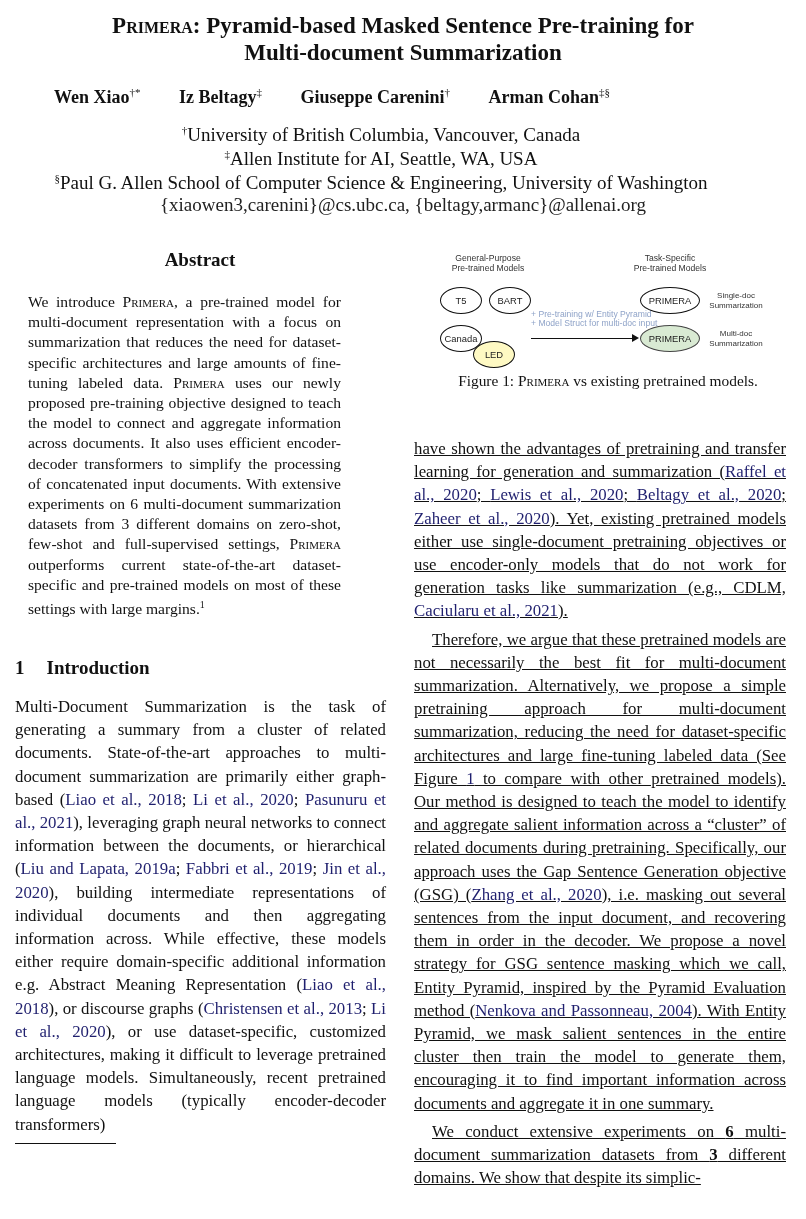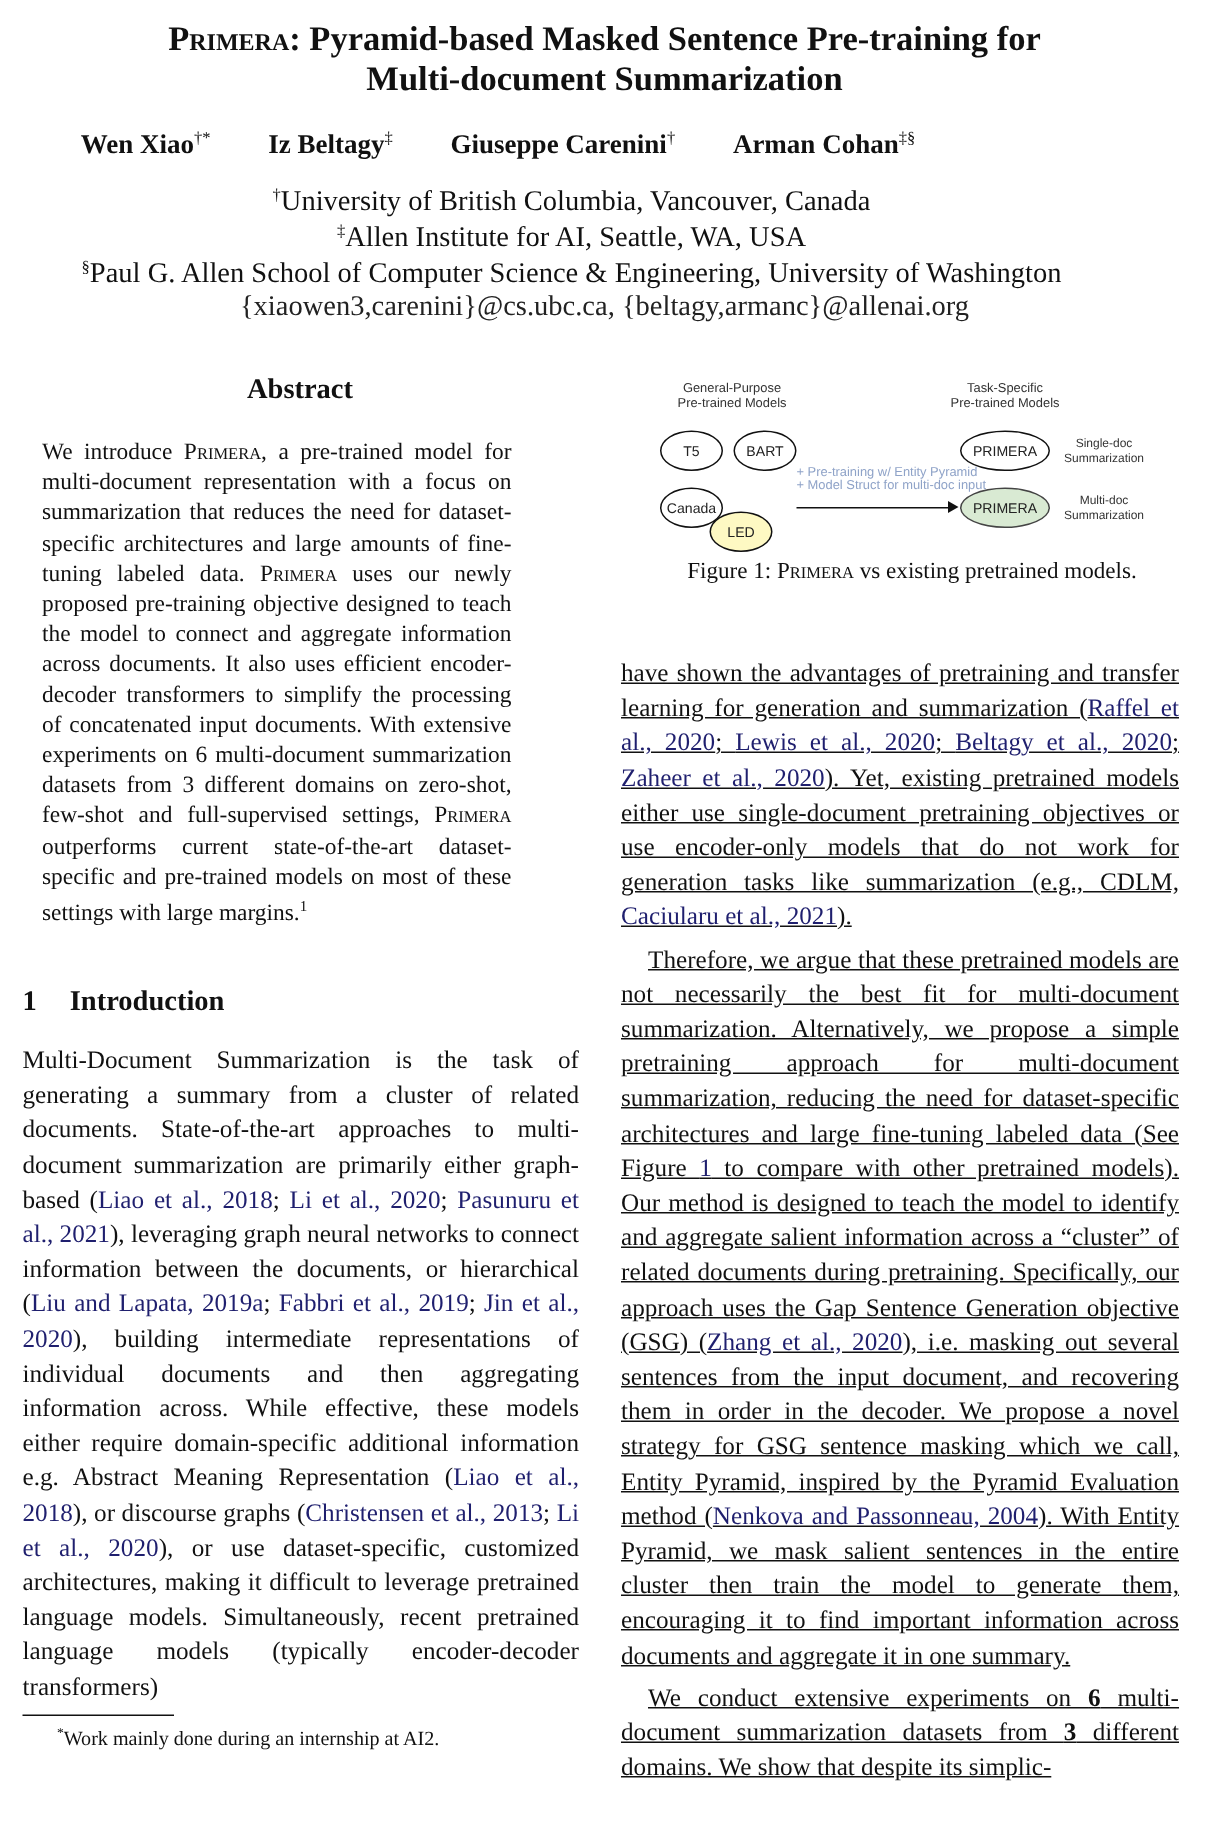--- a/index.html
+++ b/index.html
@@ -100,14 +100,13 @@
 <div class="col-left" id="col-left"><span>Multi-Document Summarization is the task of generating a summary from a cluster of related documents. State-of-the-art approaches to multi-document summarization are primarily either graph-based (</span><span class="cite">Liao et al., 2018</span><span>; </span><span class="cite">Li et al., 2020</span><span>; </span><span class="cite">Pasunuru et al., 2021</span><span>), leveraging graph neural networks to connect information between the documents, or hierarchical (</span><span class="cite">Liu and Lapata, 2019a</span><span>; </span><span class="cite">Fabbri et al., 2019</span><span>; </span><span class="cite">Jin et al., 2020</span><span>), building intermediate representations of individual documents and then aggregating information across. While effective, these models either require domain-specific additional information e.g. Abstract Meaning Representation (</span><span class="cite">Liao et al., 2018</span><span>), or discourse graphs (</span><span class="cite">Christensen et al., 2013</span><span>; </span><span class="cite">Li et al., 2020</span><span>), or use dataset-specific, customized architectures, making it difficult to leverage pretrained language models. Simultaneously, recent pretrained language models (typically encoder-decoder transformers)</span></div>
 
 <div class="col-right" style="top:437px;">
   <p id="rp1"><span>have shown the advantages of pretraining and transfer learning for generation and summarization (</span><span class="cite">Raffel et al., 2020</span><span>; </span><span class="cite">Lewis et al., 2020</span><span>; </span><span class="cite">Beltagy et al., 2020</span><span>; </span><span class="cite">Zaheer et al., 2020</span><span>). Yet, existing pretrained models either use single-document pretraining objectives or use encoder-only models that do not work for generation tasks like summarization (e.g., CDLM, </span><span class="cite">Caciularu et al., 2021</span><span>).</span></p>
   <p id="rp2" class="indent"><span>Therefore, we argue that these pretrained models are not necessarily the best fit for multi-document summarization. Alternatively, we propose a simple pretraining approach for multi-document summarization, reducing the need for dataset-specific architectures and large fine-tuning labeled data (See Figure </span><span class="cite">1</span><span> to compare with other pretrained models). Our method is designed to teach the model to identify and aggregate salient information across a “cluster” of related documents during pretraining. Specifically, our approach uses the Gap Sentence Generation objective (GSG) (</span><span class="cite">Zhang et al., 2020</span><span>), i.e. masking out several sentences from the input document, and recovering them in order in the decoder. We propose a novel strategy for GSG sentence masking which we call, Entity Pyramid, inspired by the Pyramid Evaluation method (</span><span class="cite">Nenkova and Passonneau, 2004</span><span>). With Entity Pyramid, we mask salient sentences in the entire cluster then train the model to generate them, encouraging it to find important information across documents and aggregate it in one summary.</span></p>
   <p id="rp3" class="indent"><span>We conduct extensive experiments on </span><span style="font-weight: bold;">6</span><span> multi-document summarization datasets from </span><span style="font-weight: bold;">3</span><span> different domains. We show that despite its simplic-</span></p>
 </div>
 
 <div class="fn-rule"></div>
 <div class="footnotes">
-  <div class="fn"><sup>*</sup><span>Work mainly done during an internship at AI2.</span></div>
 </div>
 
 </body></html>

